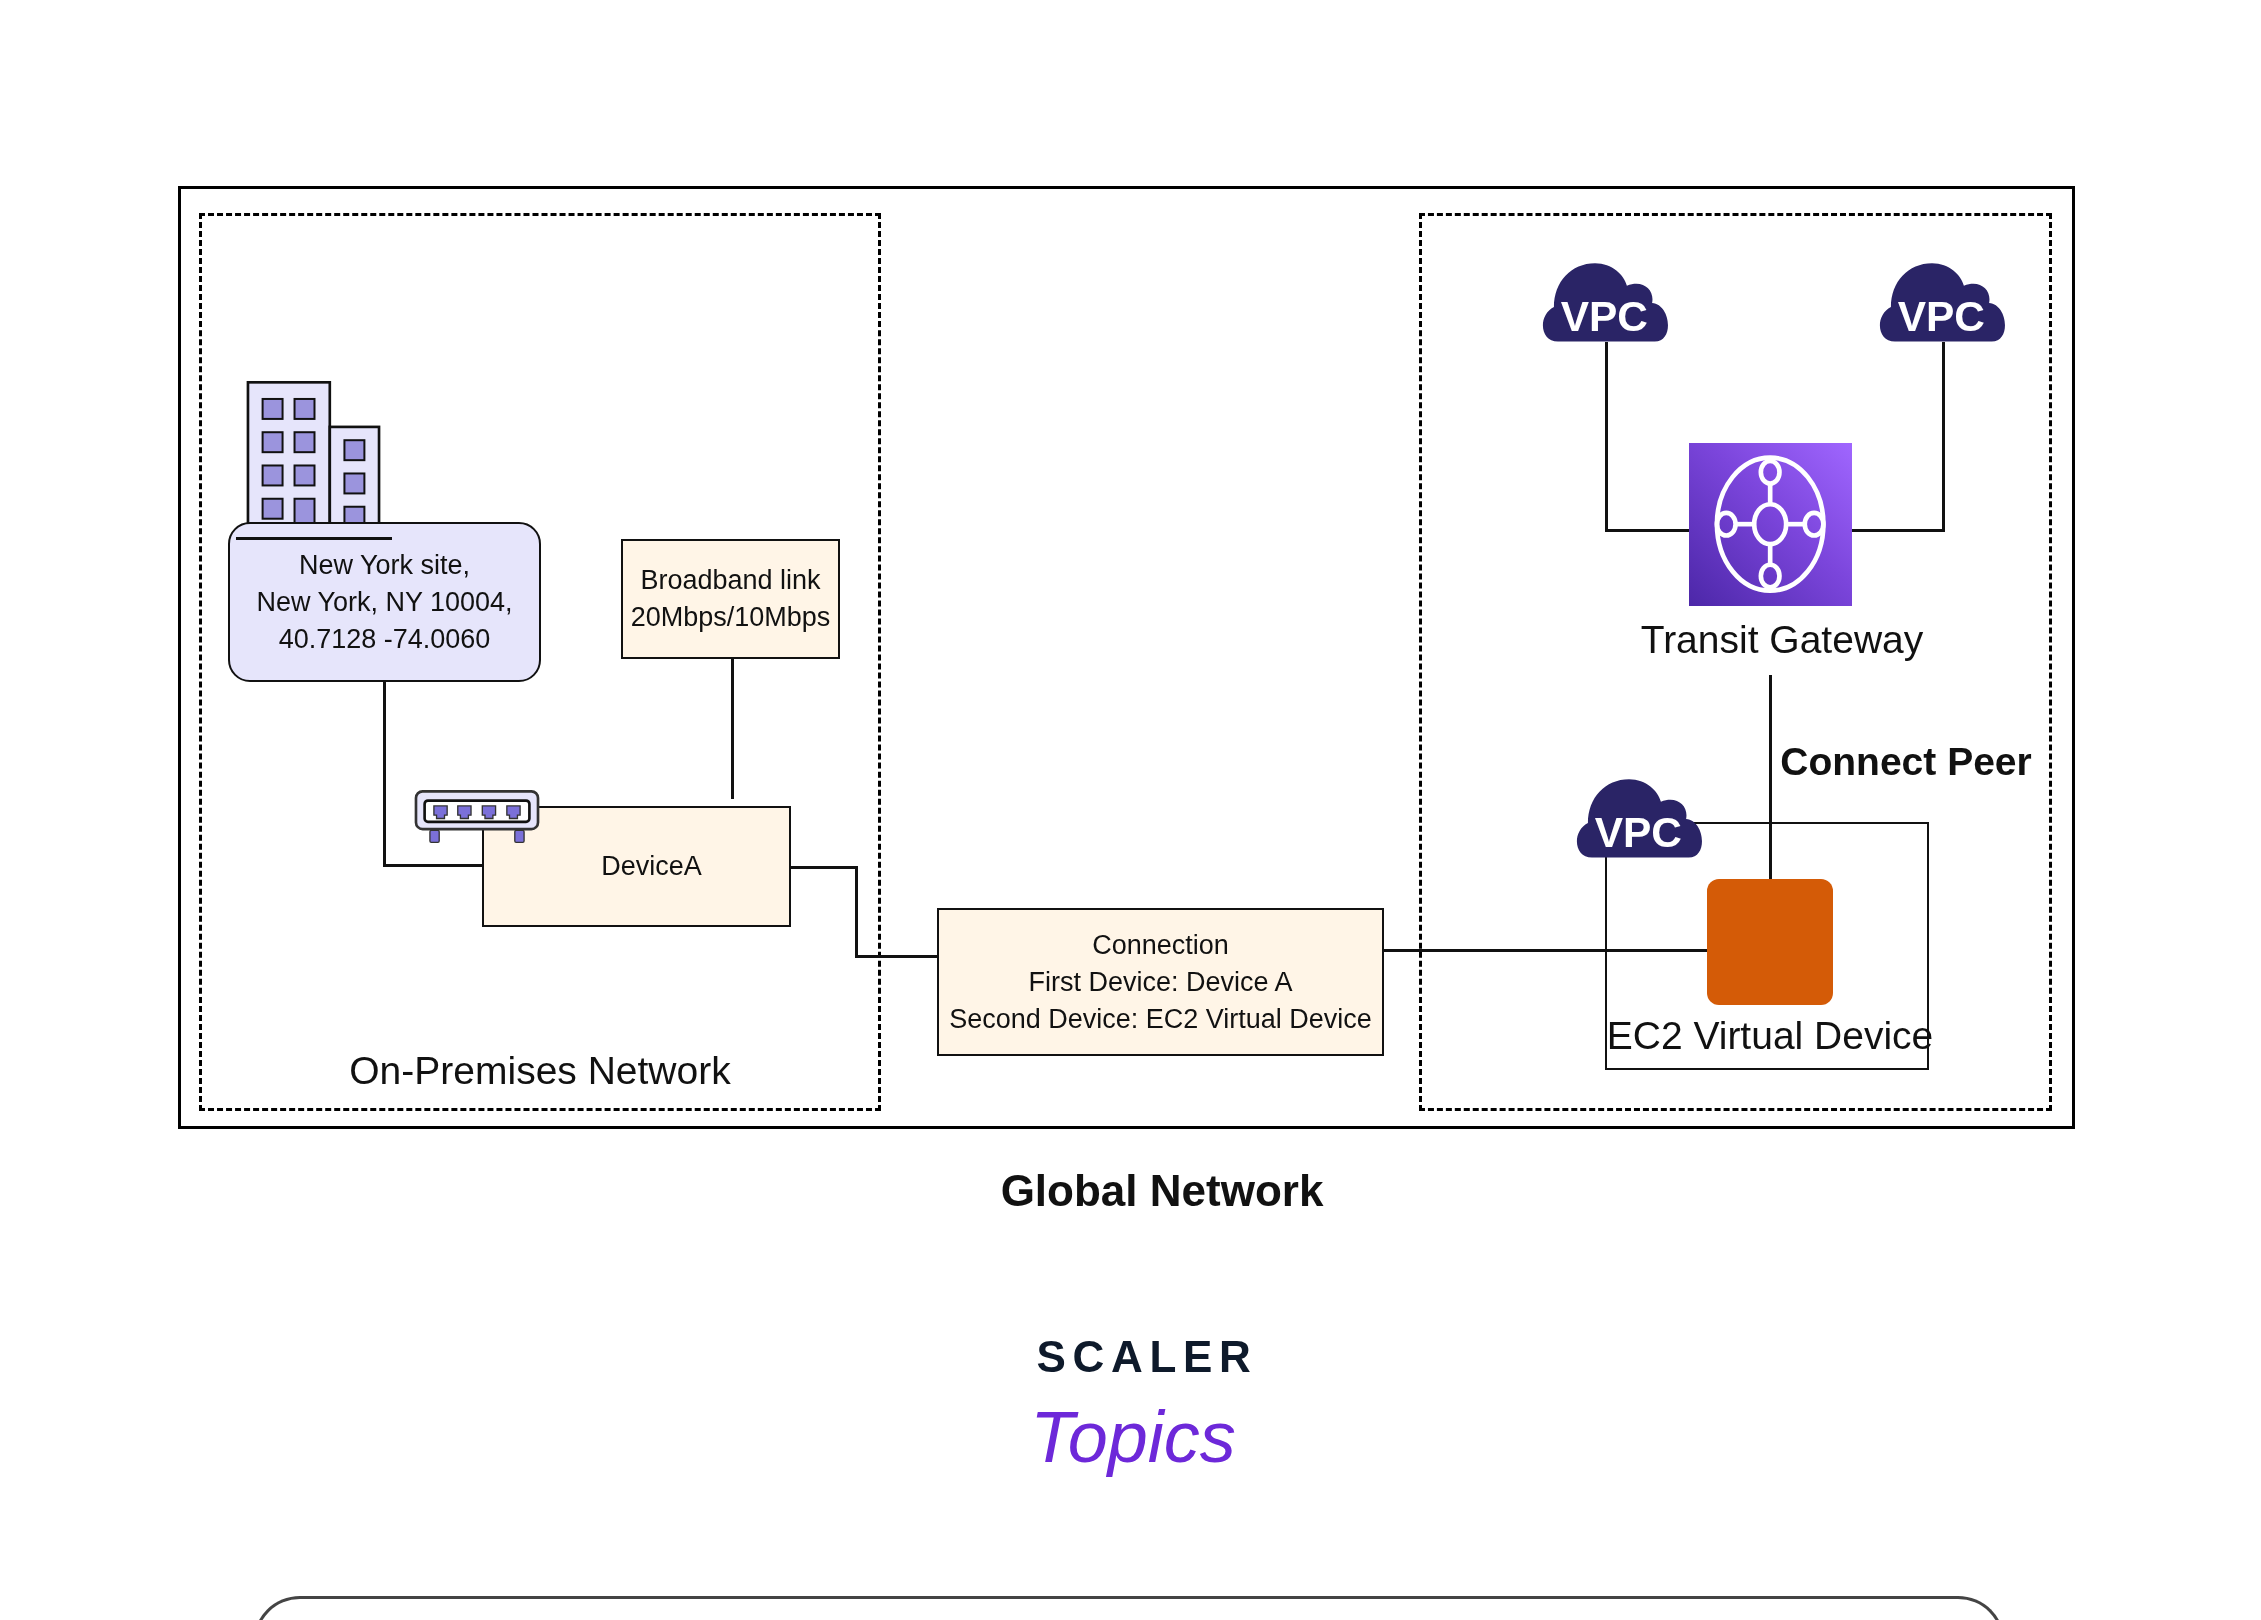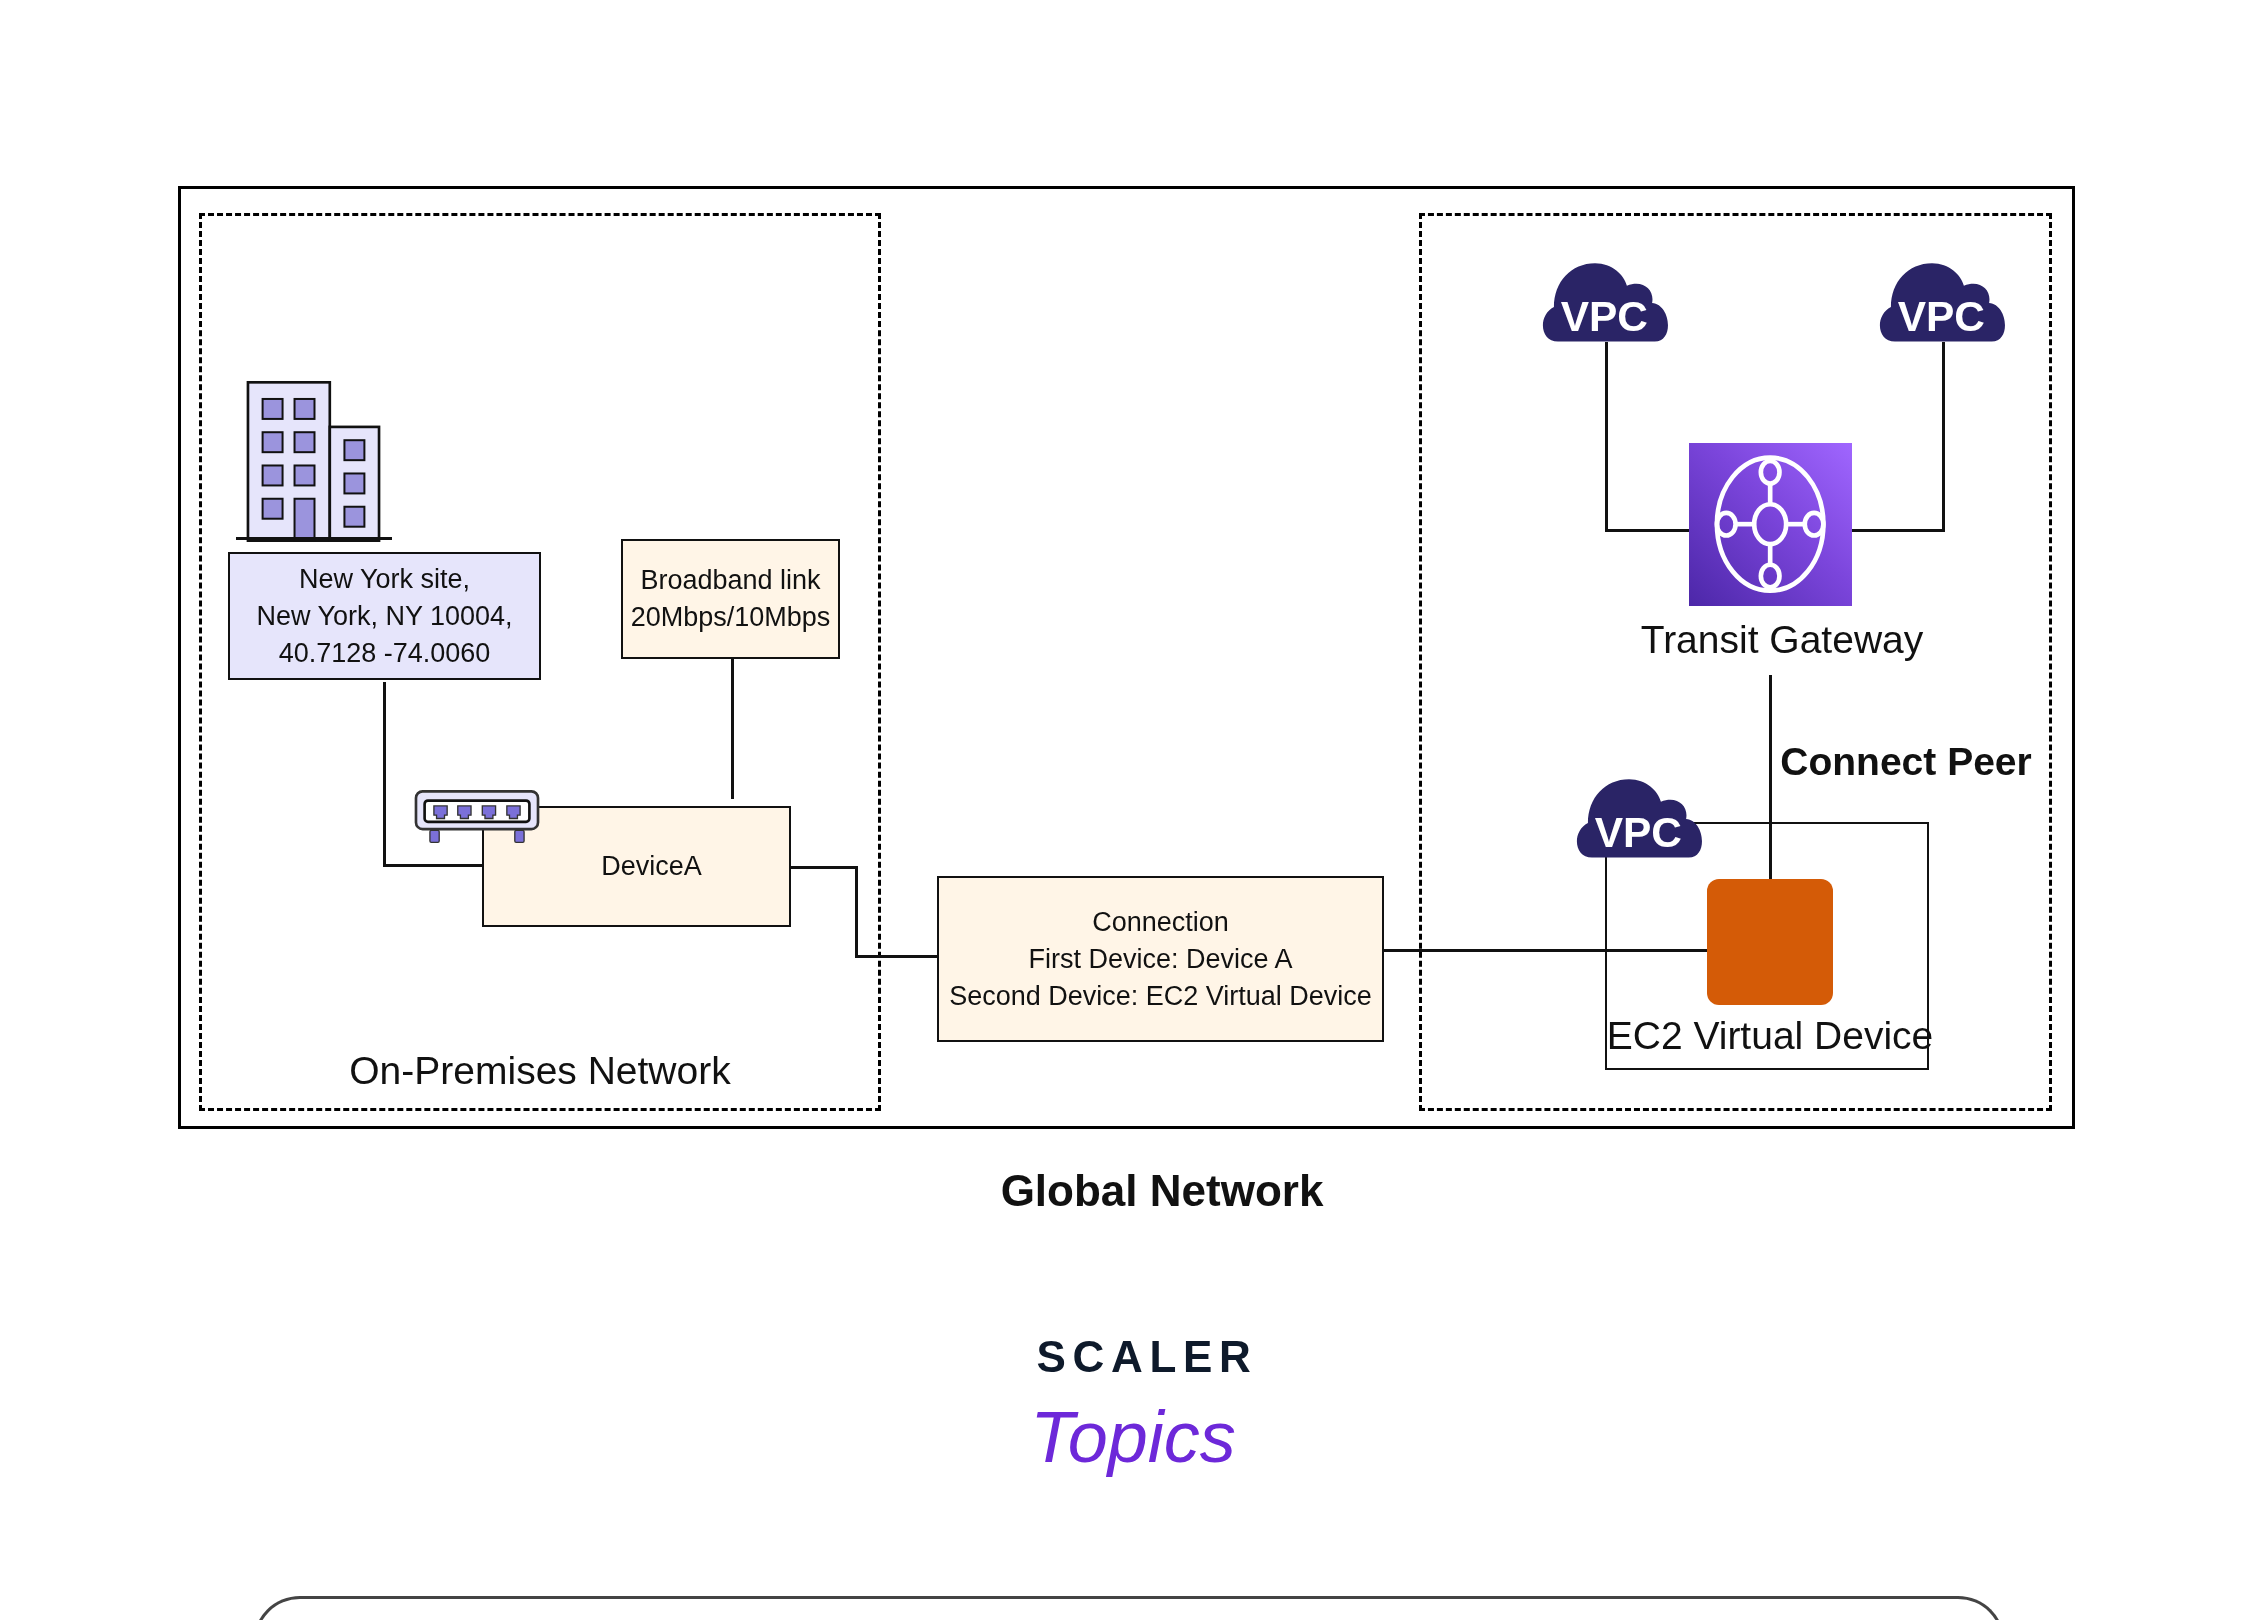--- a/index.html
+++ b/index.html
@@ -54,21 +54,21 @@
     <rect x="55" y="130" width="30" height="30"></rect>
       <rect x="103" y="130" width="30" height="30"></rect>
     <rect x="55" y="180" width="30" height="30"></rect>
     <rect x="103" y="180" width="30" height="63"></rect>
     <rect x="178" y="92" width="30" height="30"></rect>
       <rect x="178" y="142" width="30" height="30"></rect>
       <rect x="178" y="192" width="30" height="30"></rect>
   </g>
 </svg>
 
-<div class="abs box lav" style="left:228px;top:552px;width:313px;height:128px;">
+<div class="abs box lav" style="left:228px;top:522px;width:313px;height:160px;border-radius:22px;">
   <span>New York site,
 New York, NY 10004,
 40.7128 -74.0060</span>
 </div>
 <div class="line" style="left:236px;top:537px;width:156px;height:2.7px;"></div>
 
 <div class="abs box cream" style="left:621px;top:539px;width:219px;height:120px;">
   <span>Broadband link
 20Mbps/10Mbps</span>
 </div>
@@ -83,21 +83,21 @@
   <g fill="#7b70d9" stroke="#333" stroke-width="2">
     <path d="M30 25h20v14h-4v5h-12v-5h-4z"></path>
     <path d="M66 25h20v14h-4v5h-12v-5h-4z"></path>
     <path d="M103 25h20v14h-4v5h-12v-5h-4z"></path>
     <path d="M140 25h20v14h-4v5h-12v-5h-4z"></path>
     <rect x="24" y="62" width="14" height="18" rx="2"></rect>
     <rect x="152" y="62" width="14" height="18" rx="2"></rect>
   </g>
 </svg>
 
-<div class="abs box cream" style="left:937px;top:876px;width:447px;height:166px;">
+<div class="abs box cream" style="left:937px;top:908px;width:447px;height:148px;">
   <span>Connection
 First Device: Device A
 Second Device: EC2 Virtual Device</span>
 </div>
 
 <div class="abs label" style="left:540px;top:1071px;">On-Premises Network</div>
 
 <svg class="abs vpc" style="left:1538px;top:259px;" viewBox="0 0 205 126">
   <path d="M30 124 C2 124 0 84 24 72 C24 34 50 6 86 6 C112 6 130 24 134 40 C158 30 176 46 172 66 C200 68 206 124 176 124 Z" fill="#2a2466"></path>
   <text x="100" y="108" text-anchor="middle" font-family="Liberation Sans, sans-serif" font-size="64" font-weight="bold" fill="#fff">VPC</text>

